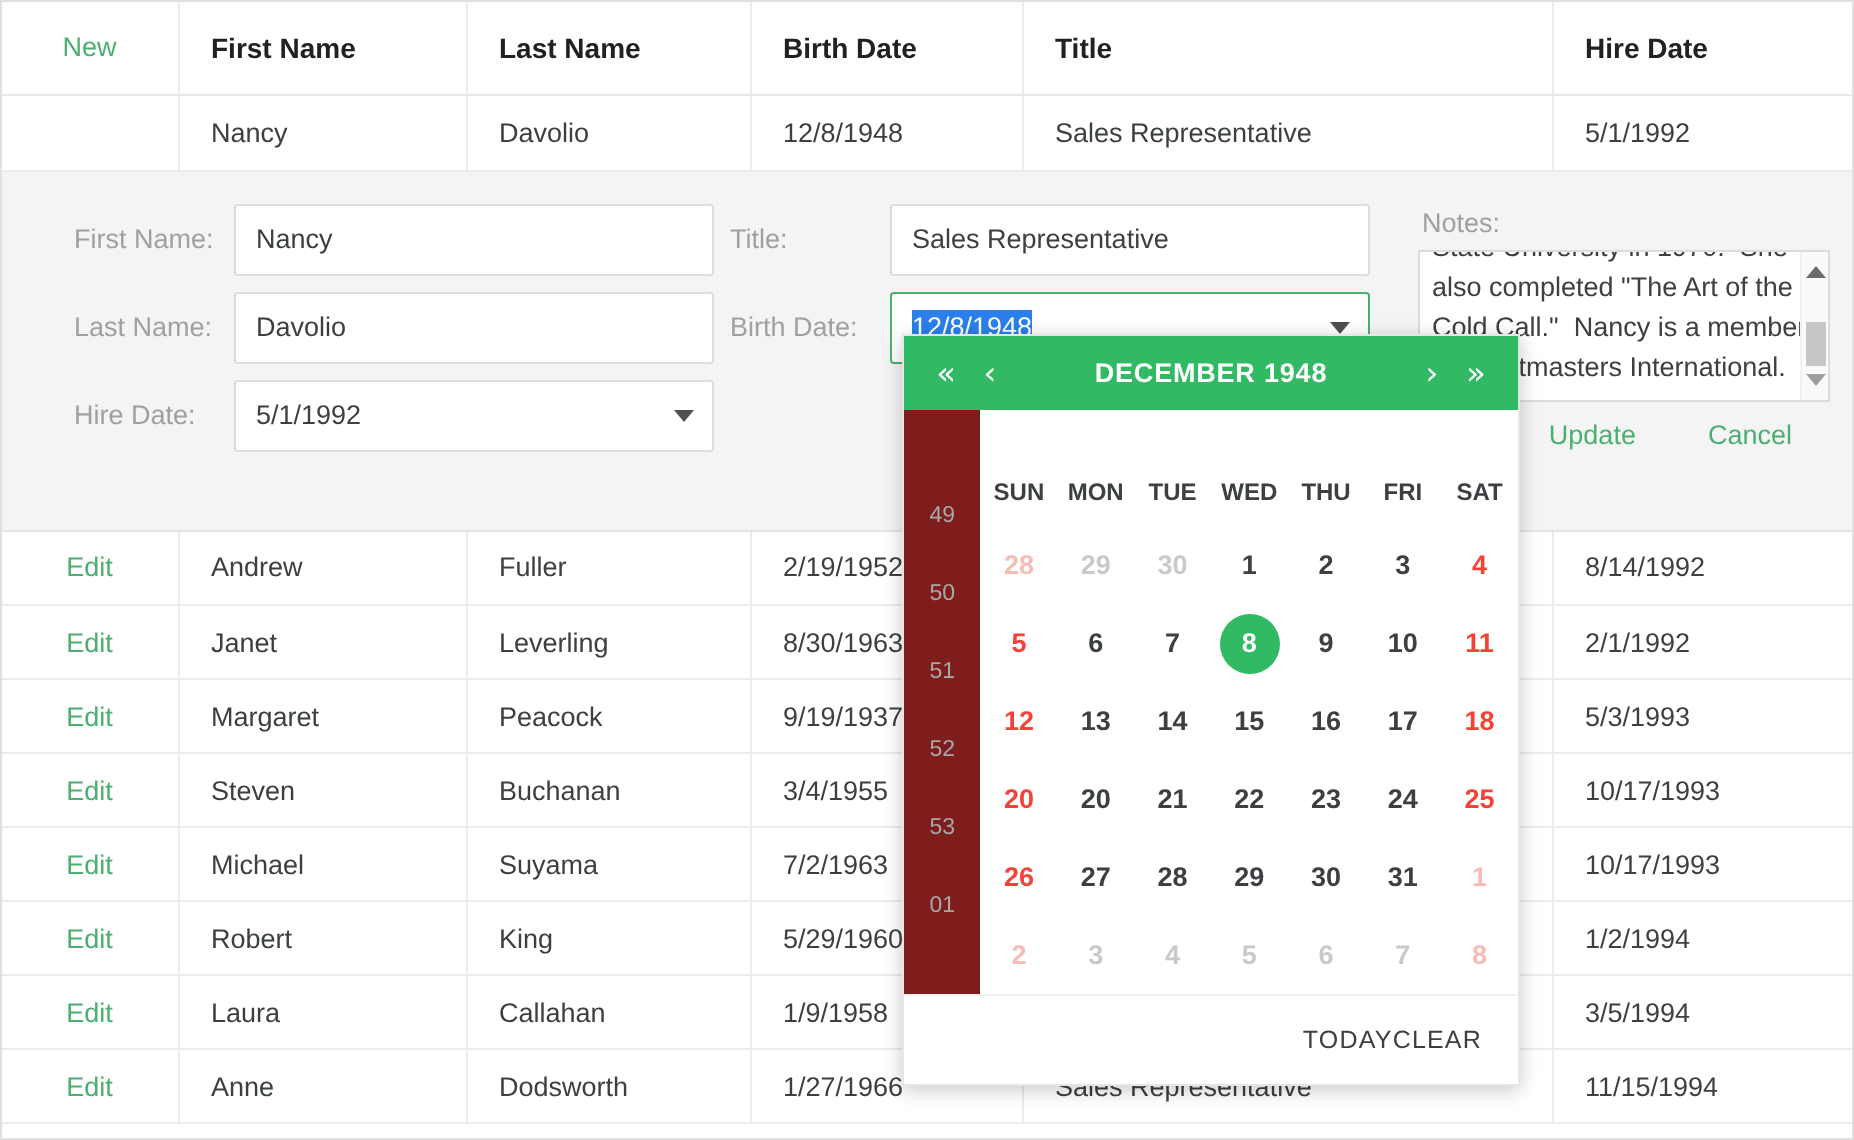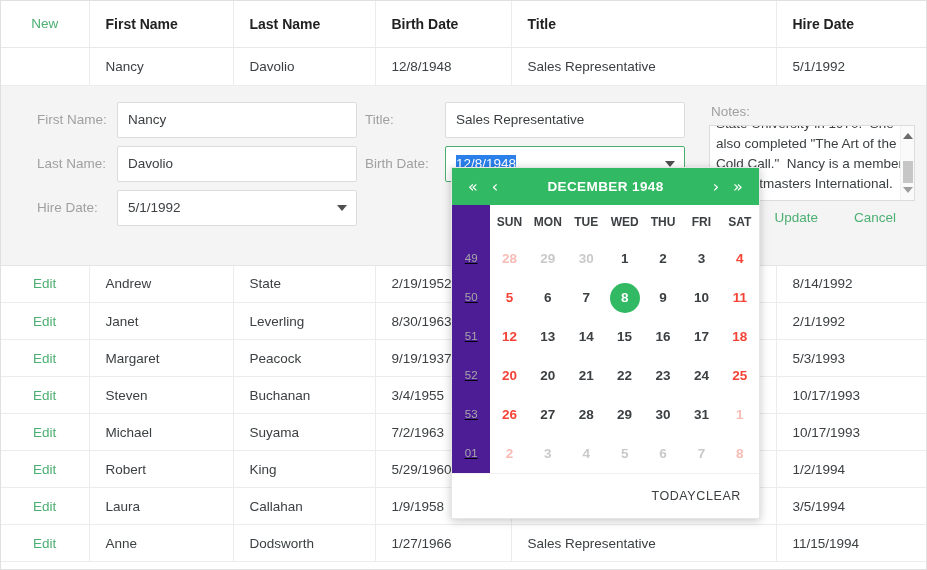--- a/index.html
+++ b/index.html
@@ -226,23 +226,22 @@
     text-align: center;
     font-size: 16px;
     cursor: pointer;
     color: #fff;
     line-height: 1;
     font-family: "DejaVu Sans", sans-serif;
   }
   .cal-body { display: flex; background: #fff; }
   .wk-col {
     width: 40px;
-    background: #4c1d95;
+    background: #7f1d1d;
     padding-top: 0;
-    text-decoration: underline;
   }
   .wk-head { height: 34px; }
   .wk-cell {
     height: 39px;
     line-height: 39px;
     text-align: center;
     color: #a8a8a8;
     font-size: 11.5px;
   }
   .days-col { flex: 1; }
@@ -250,20 +249,21 @@
   .dow, .day {
     width: 38.4px;
     text-align: center;
   }
   .dow {
     height: 34px;
     line-height: 34px;
     font-size: 12px;
     font-weight: bold;
     color: #3c4043;
+    margin-top: 24px;
   }
   .day {
     height: 39px;
     line-height: 39px;
     font-size: 13.5px;
     font-weight: bold;
     color: #3c4043;
     cursor: pointer;
   }
   .day.weekend { color: #f44336; }
@@ -399,21 +399,21 @@
         <col class="c-fn">
         <col class="c-ln">
       <col class="c-bd">
         <col class="c-ti">
         <col class="c-hd">
     </colgroup>
     <tbody id="grid-body">
         <tr>
           <td class="act-cell"><span class="edit-link">Edit</span></td>
           <td>Andrew</td>
-          <td>State</td>
+          <td>Fuller</td>
           <td>2/19/1952</td>
           <td>Vice President, Sales</td>
           <td>8/14/1992</td>
         </tr>
         <tr>
           <td class="act-cell"><span class="edit-link">Edit</span></td>
           <td>Janet</td>
           <td>Leverling</td>
           <td>8/30/1963</td>
           <td>Sales Representative</td>

